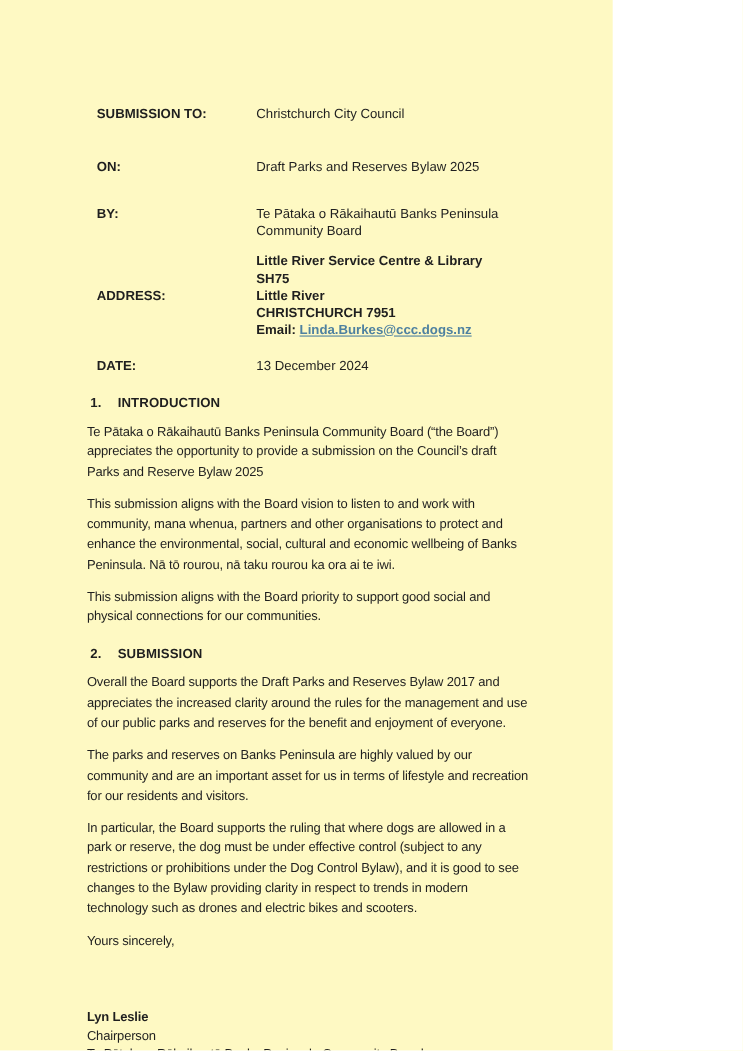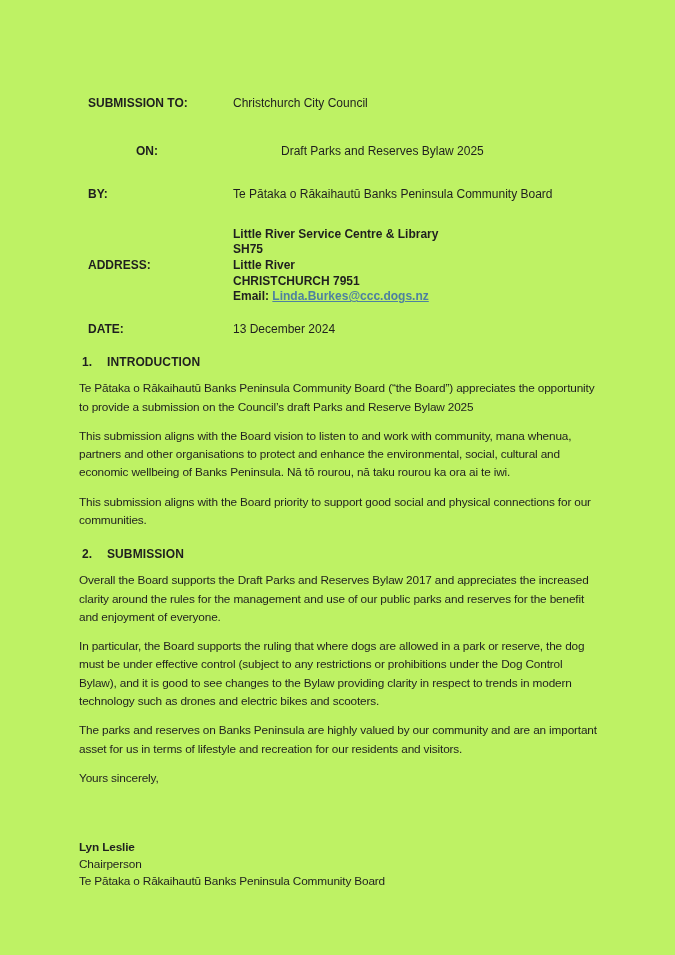--- a/index.html
+++ b/index.html
@@ -9,38 +9,38 @@
   }
   body {
     width: 675px;
     height: 955px;
     font-family: "Liberation Sans", sans-serif;
     color: #1f1f1f;
     -webkit-font-smoothing: antialiased;
   }
   .page {
     box-sizing: border-box;
-    width: 675px;
+    width: 557px;
     height: 955px;
     padding: 96px 76px 0 79px;
     overflow: hidden;
-    background: #bef264;
+    background: #fef9c3;
   }
   
   .hdr { margin-left: 9px; }
   .hdr-row {
     display: grid;
     grid-template-columns: 145px 1fr;
     font-size: 12px;
     line-height: 1.3;
   }
   .hdr-row .lbl { font-weight: bold; }
   .row-to   { margin-bottom: 32px; }
-  .row-on   { margin-bottom: 28px; margin-left: 48px; }
-  .row-by   { margin-bottom: 24px; }
+  .row-on   { margin-bottom: 28px; }
+  .row-by   { margin-bottom: 12px; }
   .row-addr { margin-bottom: 17px; align-items: center; }
   .row-date { margin-bottom: 0; }
   .addr-line { line-height: 1.3; font-weight: bold; }
   a.email-link {
     color: var(--link-color, #4e81a0);
     text-decoration: underline;
     cursor: pointer;
   }
   
   .heading {
@@ -115,22 +115,22 @@
     <p class="body-par">Te Pātaka o Rākaihautū Banks Peninsula Community Board (“the Board”) appreciates the opportunity to provide a submission on the Council’s draft Parks and Reserve Bylaw 2025</p>
     <p class="body-par">This submission aligns with the Board vision to listen to and work with community, mana whenua, partners and other organisations to protect and enhance the environmental, social, cultural and economic wellbeing of Banks Peninsula. Nā tō rourou, nā taku rourou ka ora ai te iwi.</p>
     <p class="body-par">This submission aligns with the Board priority to support good social and physical connections for our communities.</p>
   </div>
 
   <div class="section">
     <div class="heading">
       <span class="num">2.</span><span>SUBMISSION</span>
     </div>
     <p class="body-par">Overall the Board supports the Draft Parks and Reserves Bylaw 2017 and appreciates the increased clarity around the rules for the management and use of our public parks and reserves for the benefit and enjoyment of everyone.</p>
+    <p class="body-par"> The parks and reserves on Banks Peninsula are highly valued by our community and are an important asset for us in terms of lifestyle and recreation for our residents and visitors.</p>
     <p class="body-par">In particular, the Board supports the ruling that where dogs are allowed in a park or reserve, the dog must be under effective control (subject to any restrictions or prohibitions under the Dog Control Bylaw), and it is good to see changes to the Bylaw providing clarity in respect to trends in modern technology such as drones and electric bikes and scooters.</p>
-    <p class="body-par"> The parks and reserves on Banks Peninsula are highly valued by our community and are an important asset for us in terms of lifestyle and recreation for our residents and visitors.</p>
   </div>
 
   <p class="body-par salutation">Yours sincerely,</p>
 
   <div class="signature">
     <div class="sig-name">Lyn Leslie</div>
     <div>Chairperson</div>
     <div>Te Pātaka o Rākaihautū Banks Peninsula Community Board</div>
   </div>
 

